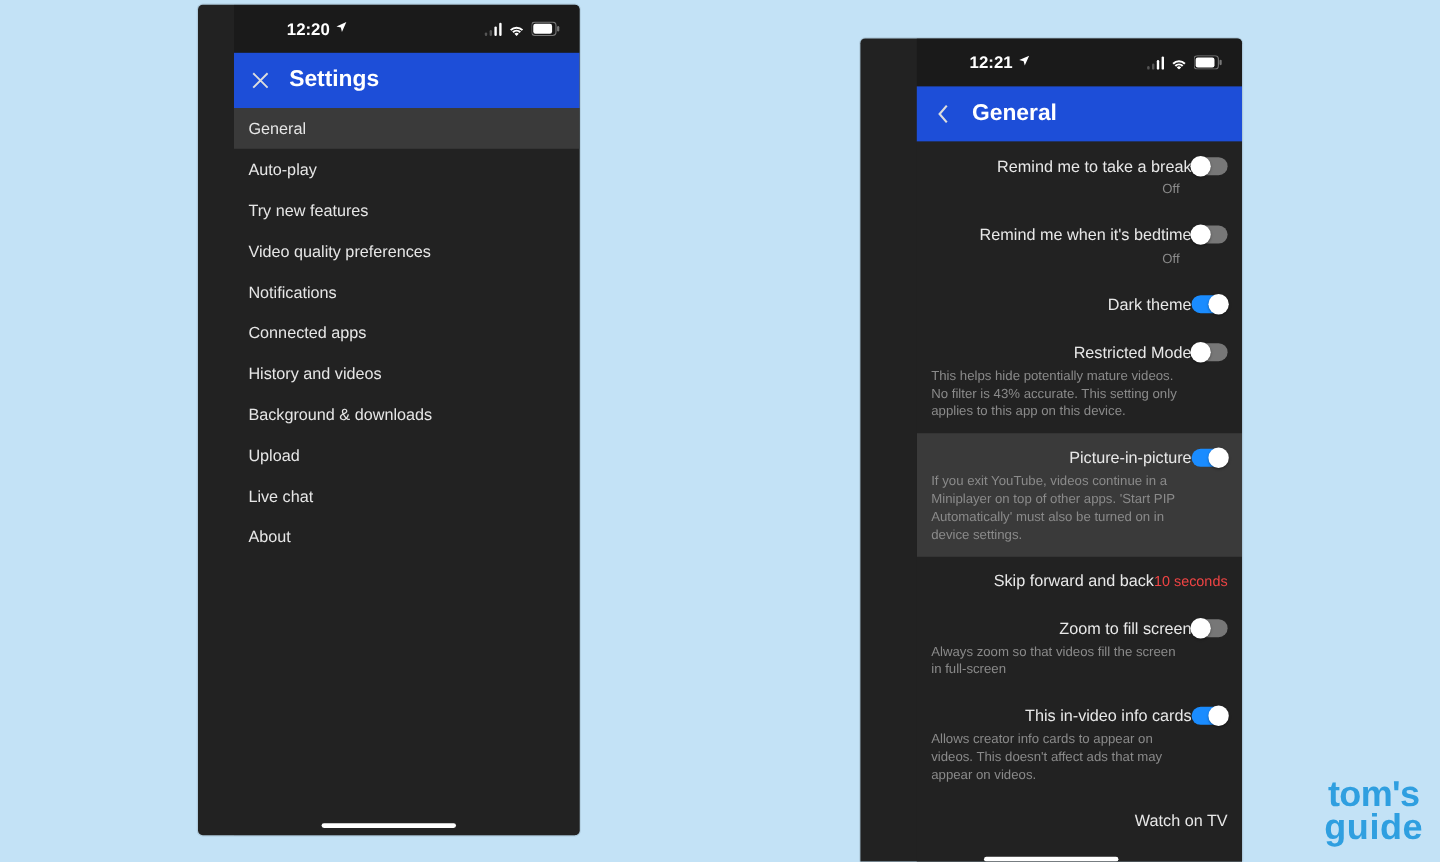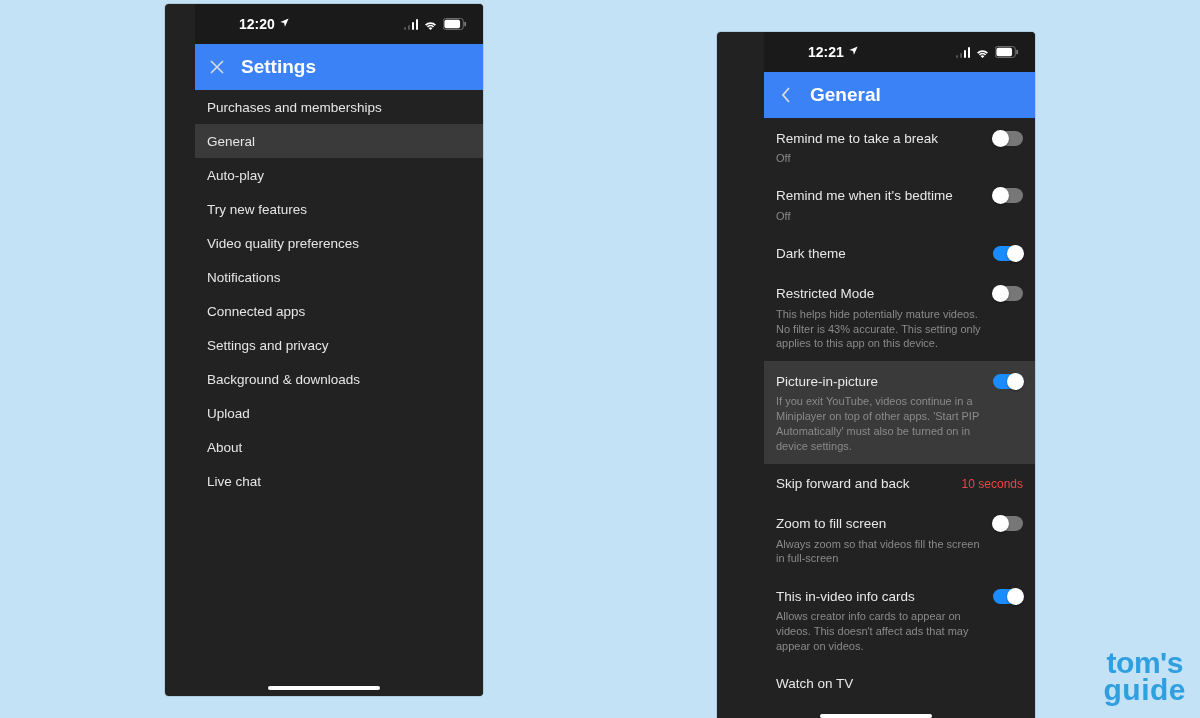--- a/index.html
+++ b/index.html
@@ -35,21 +35,21 @@
     font-size: 14px;
     font-weight: 600;
   }
   .status-left { display: flex; align-items: center; gap: 4px; margin-left: 28px;}
   .status-right { display: flex; align-items: center; gap: 5px; }
   .loc-arrow { font-size: 12px; }
 
   
   .header {
     height: 46px;
-    background: #3b82f6;
+    background: #1d4ed8;
     display: flex;
     align-items: center;
     padding: 0 12px;
     gap: 14px;
     color: #fff;
   }
   .header-title { font-size: 19px; font-weight: 700; color: #fff; }
   .close-x, .back-chev { width: 20px; height: 20px; display:flex; align-items:center; justify-content:center; cursor:pointer;}
 
   
@@ -65,20 +65,21 @@
   }
   .menu-item.selected { background: #3a3a3a; }
 
   
   .setting-row {
     padding: 10px 12px 10px 12px;
     display: flex;
     flex-direction: column;
     gap: 3px;
     position: relative;
+    align-items: flex-end;
   }
   .setting-row.highlighted { background: #3a3a3a; }
   .row-head {
     display: flex;
     align-items: center;
     justify-content: space-between;
     min-height: 20px;
   }
   .row-label { color: #e8e8e8; font-size: 13.5px; }
   .row-sub { color: #8a8a8a; font-size: 11px; line-height: 1.35; padding-right: 40px; }
@@ -164,55 +165,52 @@
   </div>
   <div class="header">
     <span class="close-x">
       <svg width="16" height="16" viewBox="0 0 16 16">
           <path stroke="#ddd" stroke-width="1.6" d="M2 2l12 12M14 2L2 14"></path>
         </svg>
     </span>
     <span class="header-title">Settings</span>
   </div>
   <div class="content" id="left-menu">
-      <div class="menu-item">
-        <span>Purchases and memberships</span>
-      </div>
       <div class="menu-item selected">
         <span>General</span>
       </div>
       <div class="menu-item">
         <span>Auto-play</span>
       </div>
       <div class="menu-item">
         <span>Try new features</span>
       </div>
       <div class="menu-item">
         <span>Video quality preferences</span>
       </div>
       <div class="menu-item">
         <span>Notifications</span>
       </div>
       <div class="menu-item">
         <span>Connected apps</span>
       </div>
       <div class="menu-item">
-        <span>Settings and privacy</span>
+        <span>History and videos</span>
       </div>
       <div class="menu-item">
         <span>Background &amp; downloads</span>
       </div>
       <div class="menu-item">
         <span>Upload</span>
       </div>
       <div class="menu-item">
+        <span>Live chat</span>
+      </div>
+      <div class="menu-item">
         <span>About</span>
-      </div>
-      <div class="menu-item">
-        <span>Live chat</span>
       </div>
     </div>
   <div class="home-indicator"></div>
 </div>
 
 <div class="phone phone-right">
   <div class="status-bar">
     <div class="status-left">
       <span>12:21</span>
       <span class="loc-arrow">

